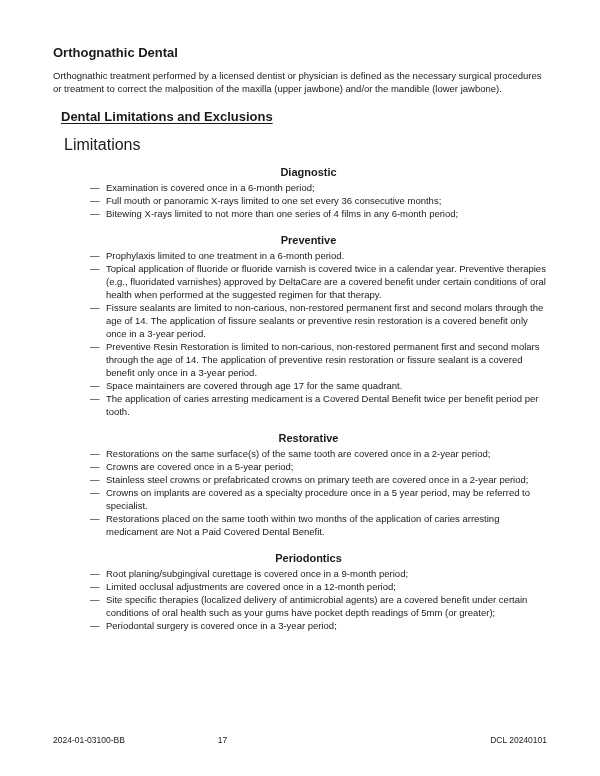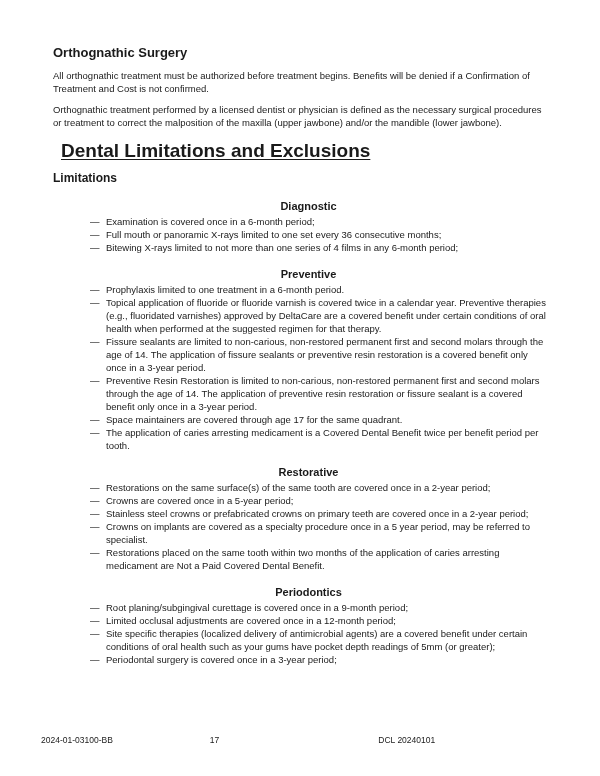--- a/index.html
+++ b/index.html
@@ -23,33 +23,33 @@
   .doc-title {
     font-size: 13px;
     line-height: 15px;
     font-weight: bold;
     margin: 0 0 9px 0;
   }
   p.body-para {
     margin: 0 0 8px 0;
   }
   .main-heading {
-    font-size: 19px;
+    font-size: 13px;
     line-height: 16px;
     font-weight: bold;
     text-decoration: underline;
     text-underline-offset: 2px;
     margin: 14px 0 0 0;
     padding-left: 8px;
   }
   .sub-heading {
-    font-size: 12px;
+    font-size: 16px;
     line-height: 15px;
-    font-weight: bold;
-    margin: 12px 0 0 0;
+    font-weight: normal;
+    margin: 12px 0 0 11px;
   }
   .section-heading {
     font-size: 11px;
     line-height: 14px;
     font-weight: bold;
     margin: 13px 0 2px 17px;
     text-align: center;
   }
   ul.bullet-list {
     list-style: none;
@@ -61,41 +61,40 @@
   }
   ul.bullet-list .dash {
     flex: 0 0 16px;
     width: 16px;
   }
   ul.bullet-list .bt {
     flex: 1 1 auto;
   }
   .footer {
     position: absolute;
-    left: 41px;
+    left: 53px;
     right: 53px;
     bottom: 30px;
     display: flex;
     align-items: baseline;
     font-size: 8.5px;
     line-height: 11px;
     color: #1a1a1a;
   }
   .footer .f-left  { flex: 1; text-align: left; }
   .footer .f-center{ flex: 1; text-align: left; }
-  .footer .f-right { flex: 1; }
+  .footer .f-right { flex: 1; text-align: right; }
 </style>
 </head>
 <body>
 
 <div class="page">
 
-  <h1 class="doc-title">Orthognathic Surgery</h1>
+  <h1 class="doc-title">Orthognathic Dental</h1>
 
-  <p class="body-para">All orthognathic treatment must be authorized before treatment begins. Benefits will be denied if a Confirmation of Treatment and Cost is not confirmed.</p>
   <p class="body-para">Orthognathic treatment performed by a licensed dentist or physician is defined as the necessary surgical procedures or treatment to correct the malposition of the maxilla (upper jawbone) and/or the mandible (lower jawbone).</p>
 
   <h2 class="main-heading">Dental Limitations and Exclusions</h2>
 
   <h3 class="sub-heading">Limitations</h3>
 
   <h4 class="section-heading">Diagnostic</h4>
   <ul class="bullet-list">
     <li>
       <span class="dash">—</span>

